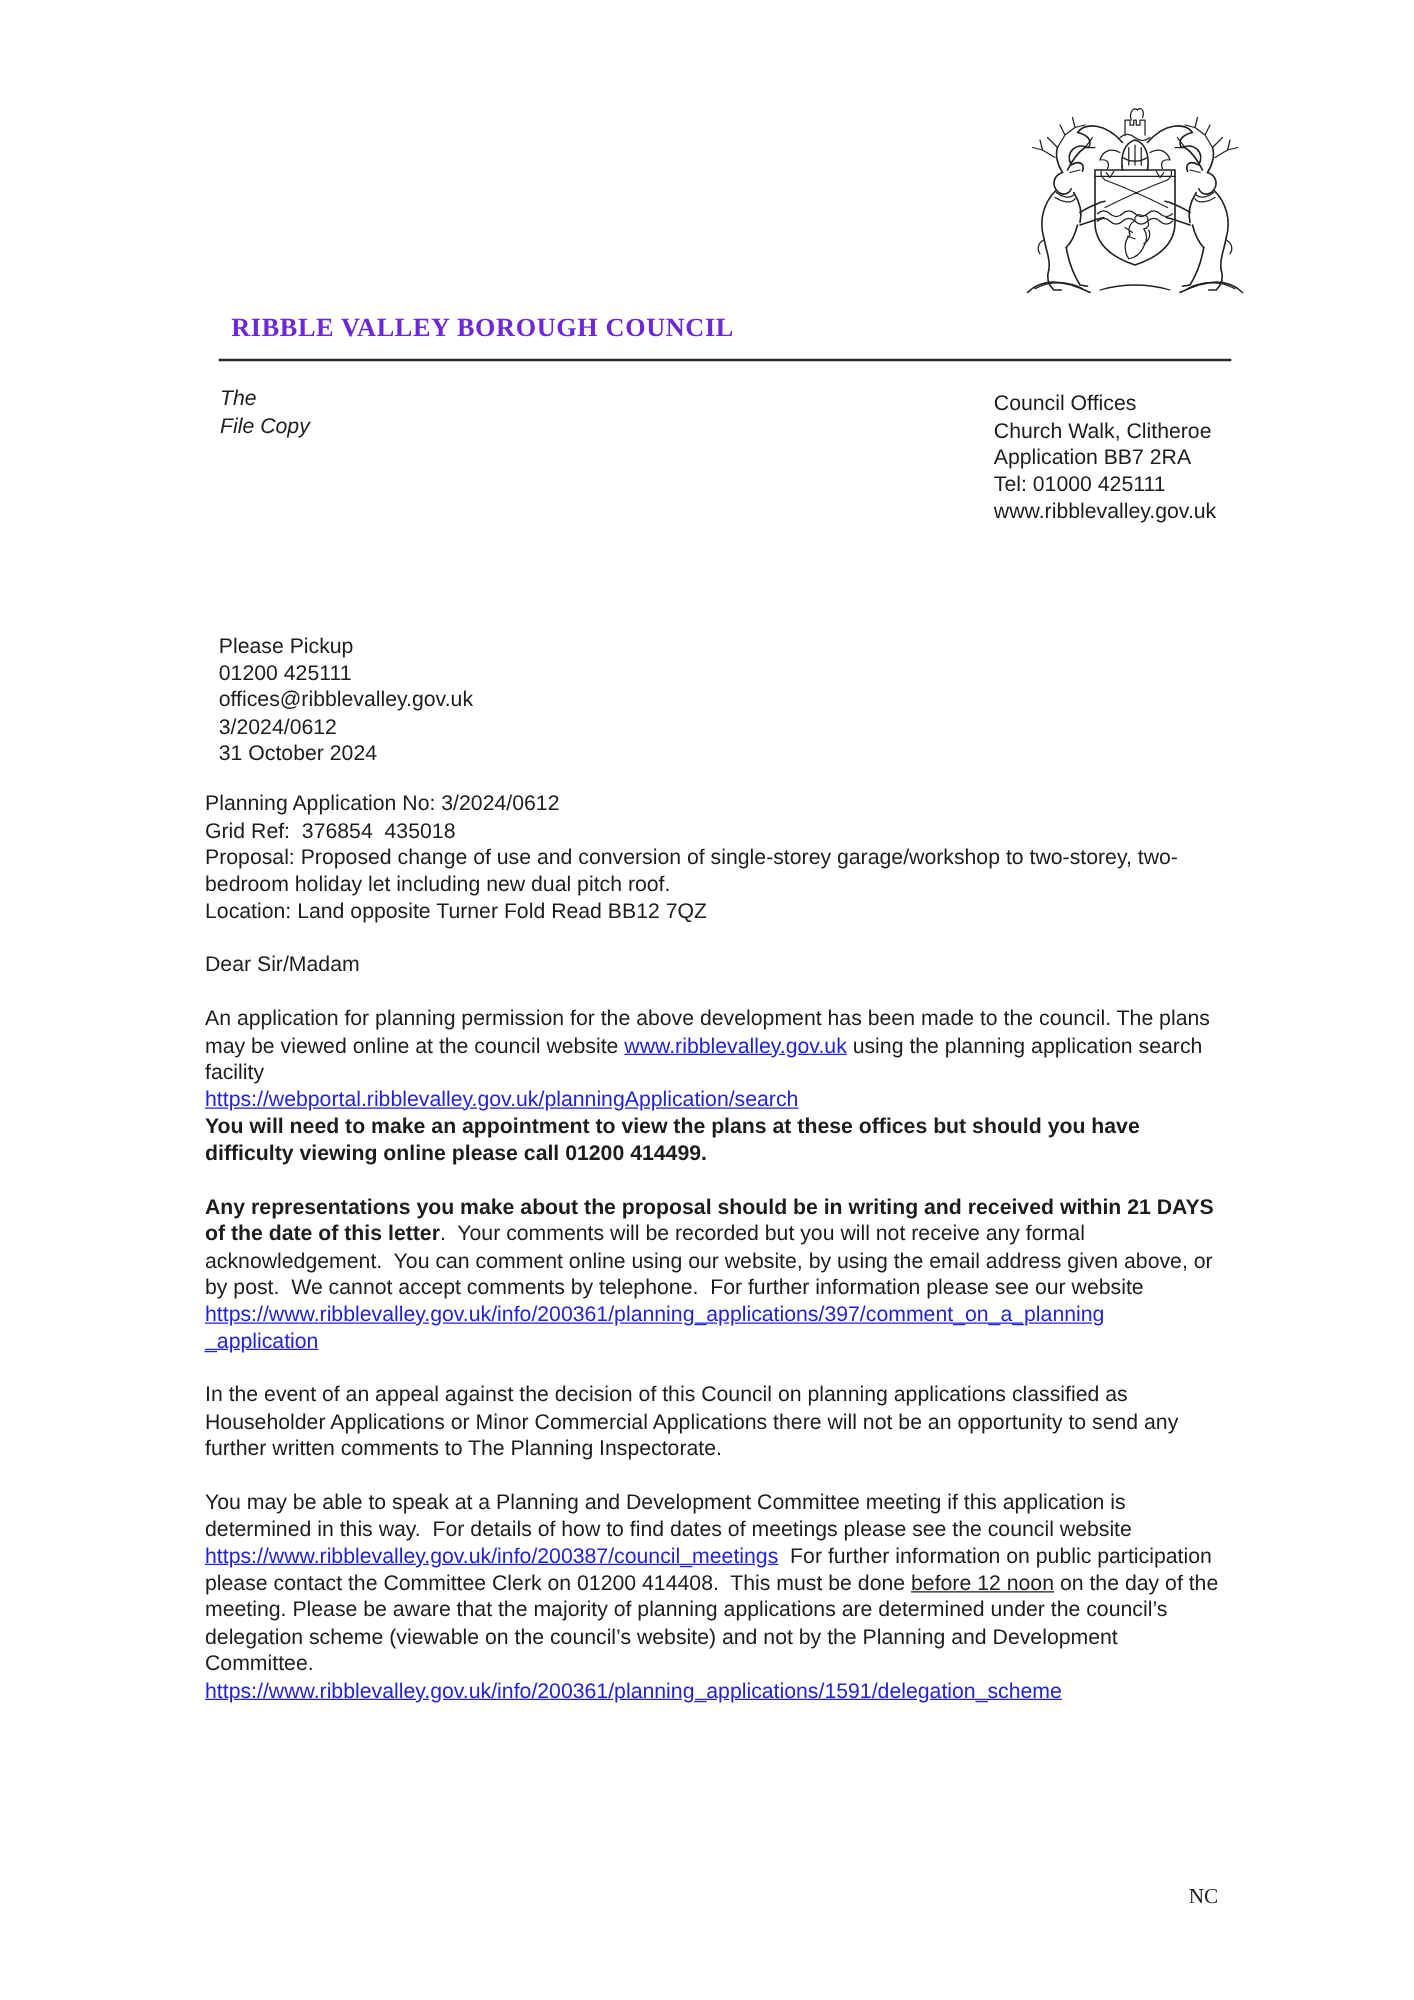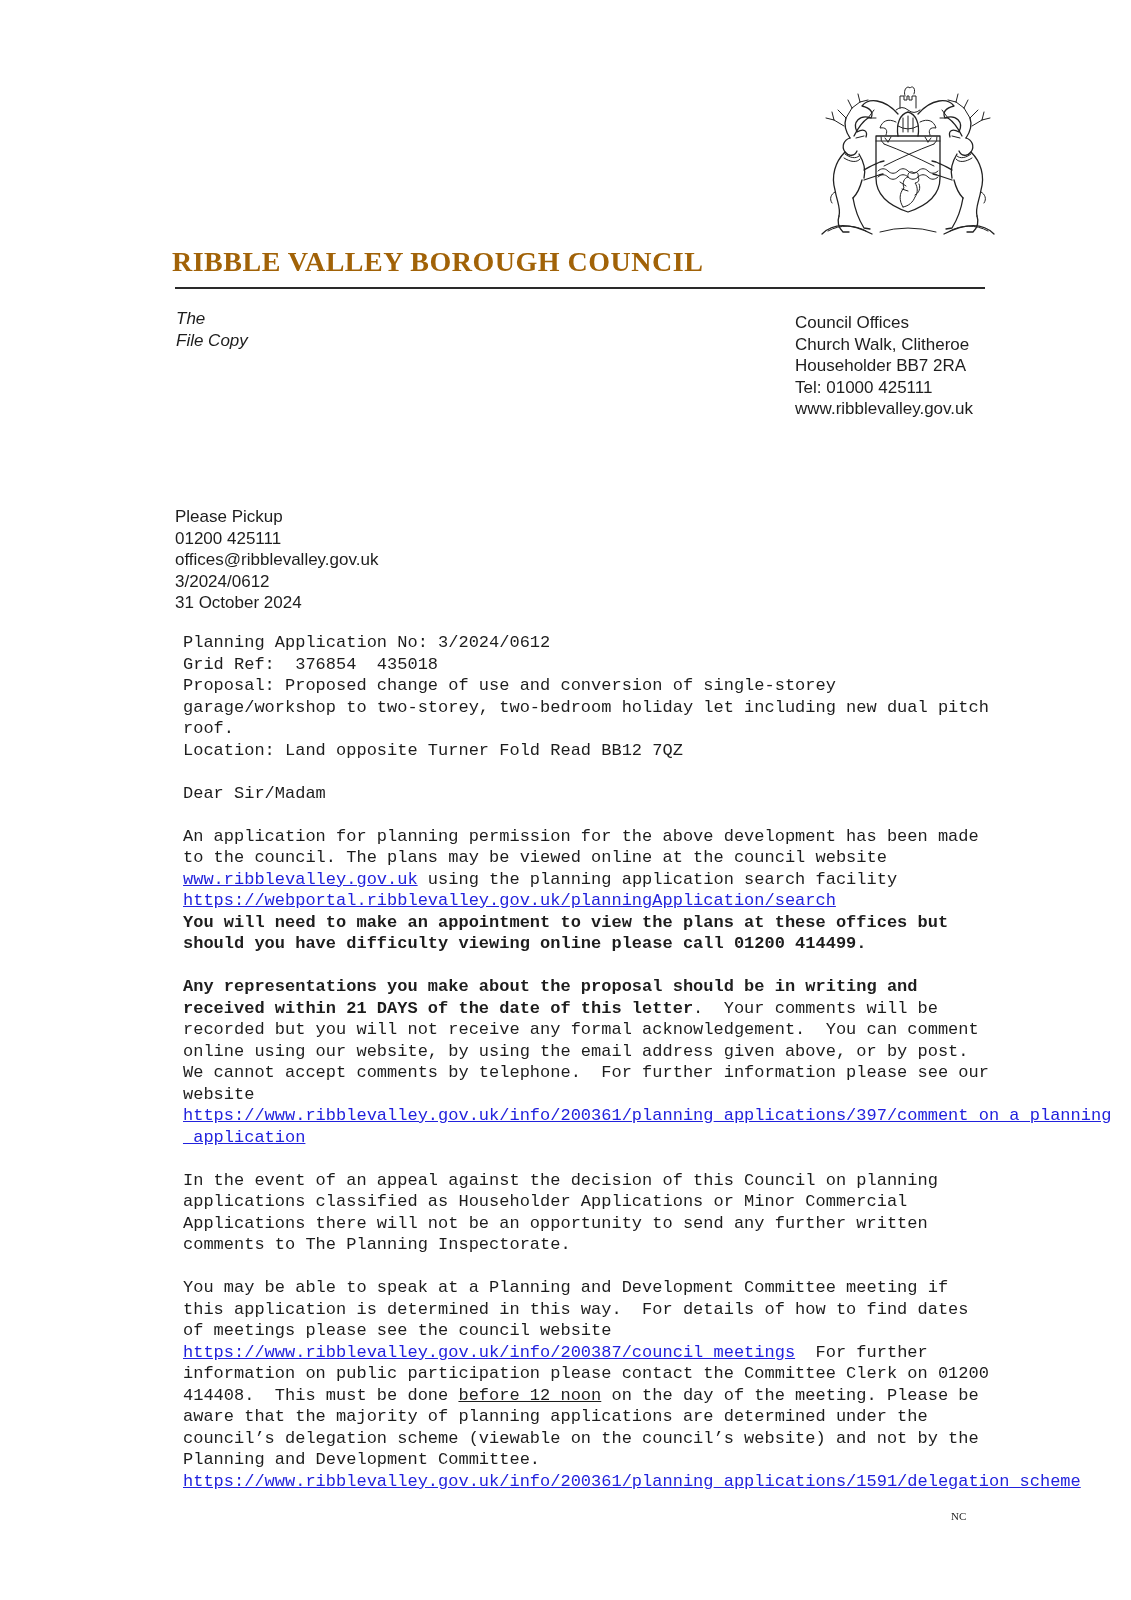--- a/index.html
+++ b/index.html
@@ -7,39 +7,39 @@
     position:relative;
     width:1131px;height:1600px;
     background:#ffffff;
     font-family:"Liberation Sans", sans-serif;
     color:#1d1d1d;
     font-size:17px;line-height:21.5px;
     overflow:hidden;
   }
   .crest{position:absolute;left:806px;top:74px;width:204px;height:180px;}
   .title{
-    position:absolute;left:172px;top:245px;margin:0;
+    position:absolute;left:185px;top:245px;margin:0;
     font-family:"Liberation Serif", serif;
-    font-weight:bold;font-size:28px;line-height:34px;letter-spacing:0.5px;
-    color:#a16207;white-space:nowrap;
+    font-weight:bold;font-size:21px;line-height:34px;letter-spacing:0.5px;
+    color:#6d28d9;white-space:nowrap;
   }
   .rule{position:absolute;left:175px;top:287px;width:810px;height:2px;background:#2a2a2a;}
   .recipient{position:absolute;left:176px;top:308px;font-style:italic;}
   .address{position:absolute;right:158px;top:312px;}
   .contact-labels{position:absolute;left:28px;top:478px;width:92px;text-align:right;}
   .contact-values{position:absolute;left:175px;top:506px;}
-  .body{position:absolute;left:183px;top:632px;width:812px;font-family:Liberation Mono, monospace;}
+  .body{position:absolute;left:164px;top:632px;width:812px;}
   .para{margin:0 0 21.5px 0;}
   .run{white-space:pre-wrap;}
   b.run{font-weight:bold;}
   a.link{color:#2222dd;text-decoration:underline;cursor:pointer;white-space:pre-wrap;}
   .uline{text-decoration:underline;}
   .footer-mark{
     position:absolute;left:951px;top:1506px;
-    font-family:"Liberation Serif", serif;font-size:11px;color:#1c1c1c;
+    font-family:"Liberation Serif", serif;font-size:17px;color:#1c1c1c;
   }
   svg .ln{fill:none;stroke:#222222;stroke-width:1.3;stroke-linecap:round;stroke-linejoin:round;}
   svg .thin{fill:none;stroke:#222222;stroke-width:1;stroke-linecap:round;stroke-linejoin:round;}
 </style>
 </head>
 <body>
 
 <div class="page">
 
   <div class="crest">
@@ -94,21 +94,21 @@
   <div class="rule"></div>
 
   <div class="recipient">
     <div>The</div>
     <div>File Copy</div>
   </div>
 
   <div class="address">
     <div>Council Offices</div>
     <div>Church Walk, Clitheroe</div>
-    <div>Householder BB7 2RA</div>
+    <div>Application BB7 2RA</div>
     <div>Tel: 01000 425111</div>
     <div>www.ribblevalley.gov.uk</div>
   </div>
 
   <div class="contact-values">
     <div>Please Pickup</div>
     <div>01200  425111</div>
     <div>offices@ribblevalley.gov.uk</div>
     <div>3/2024/0612</div>
     <div>31 October 2024</div>

